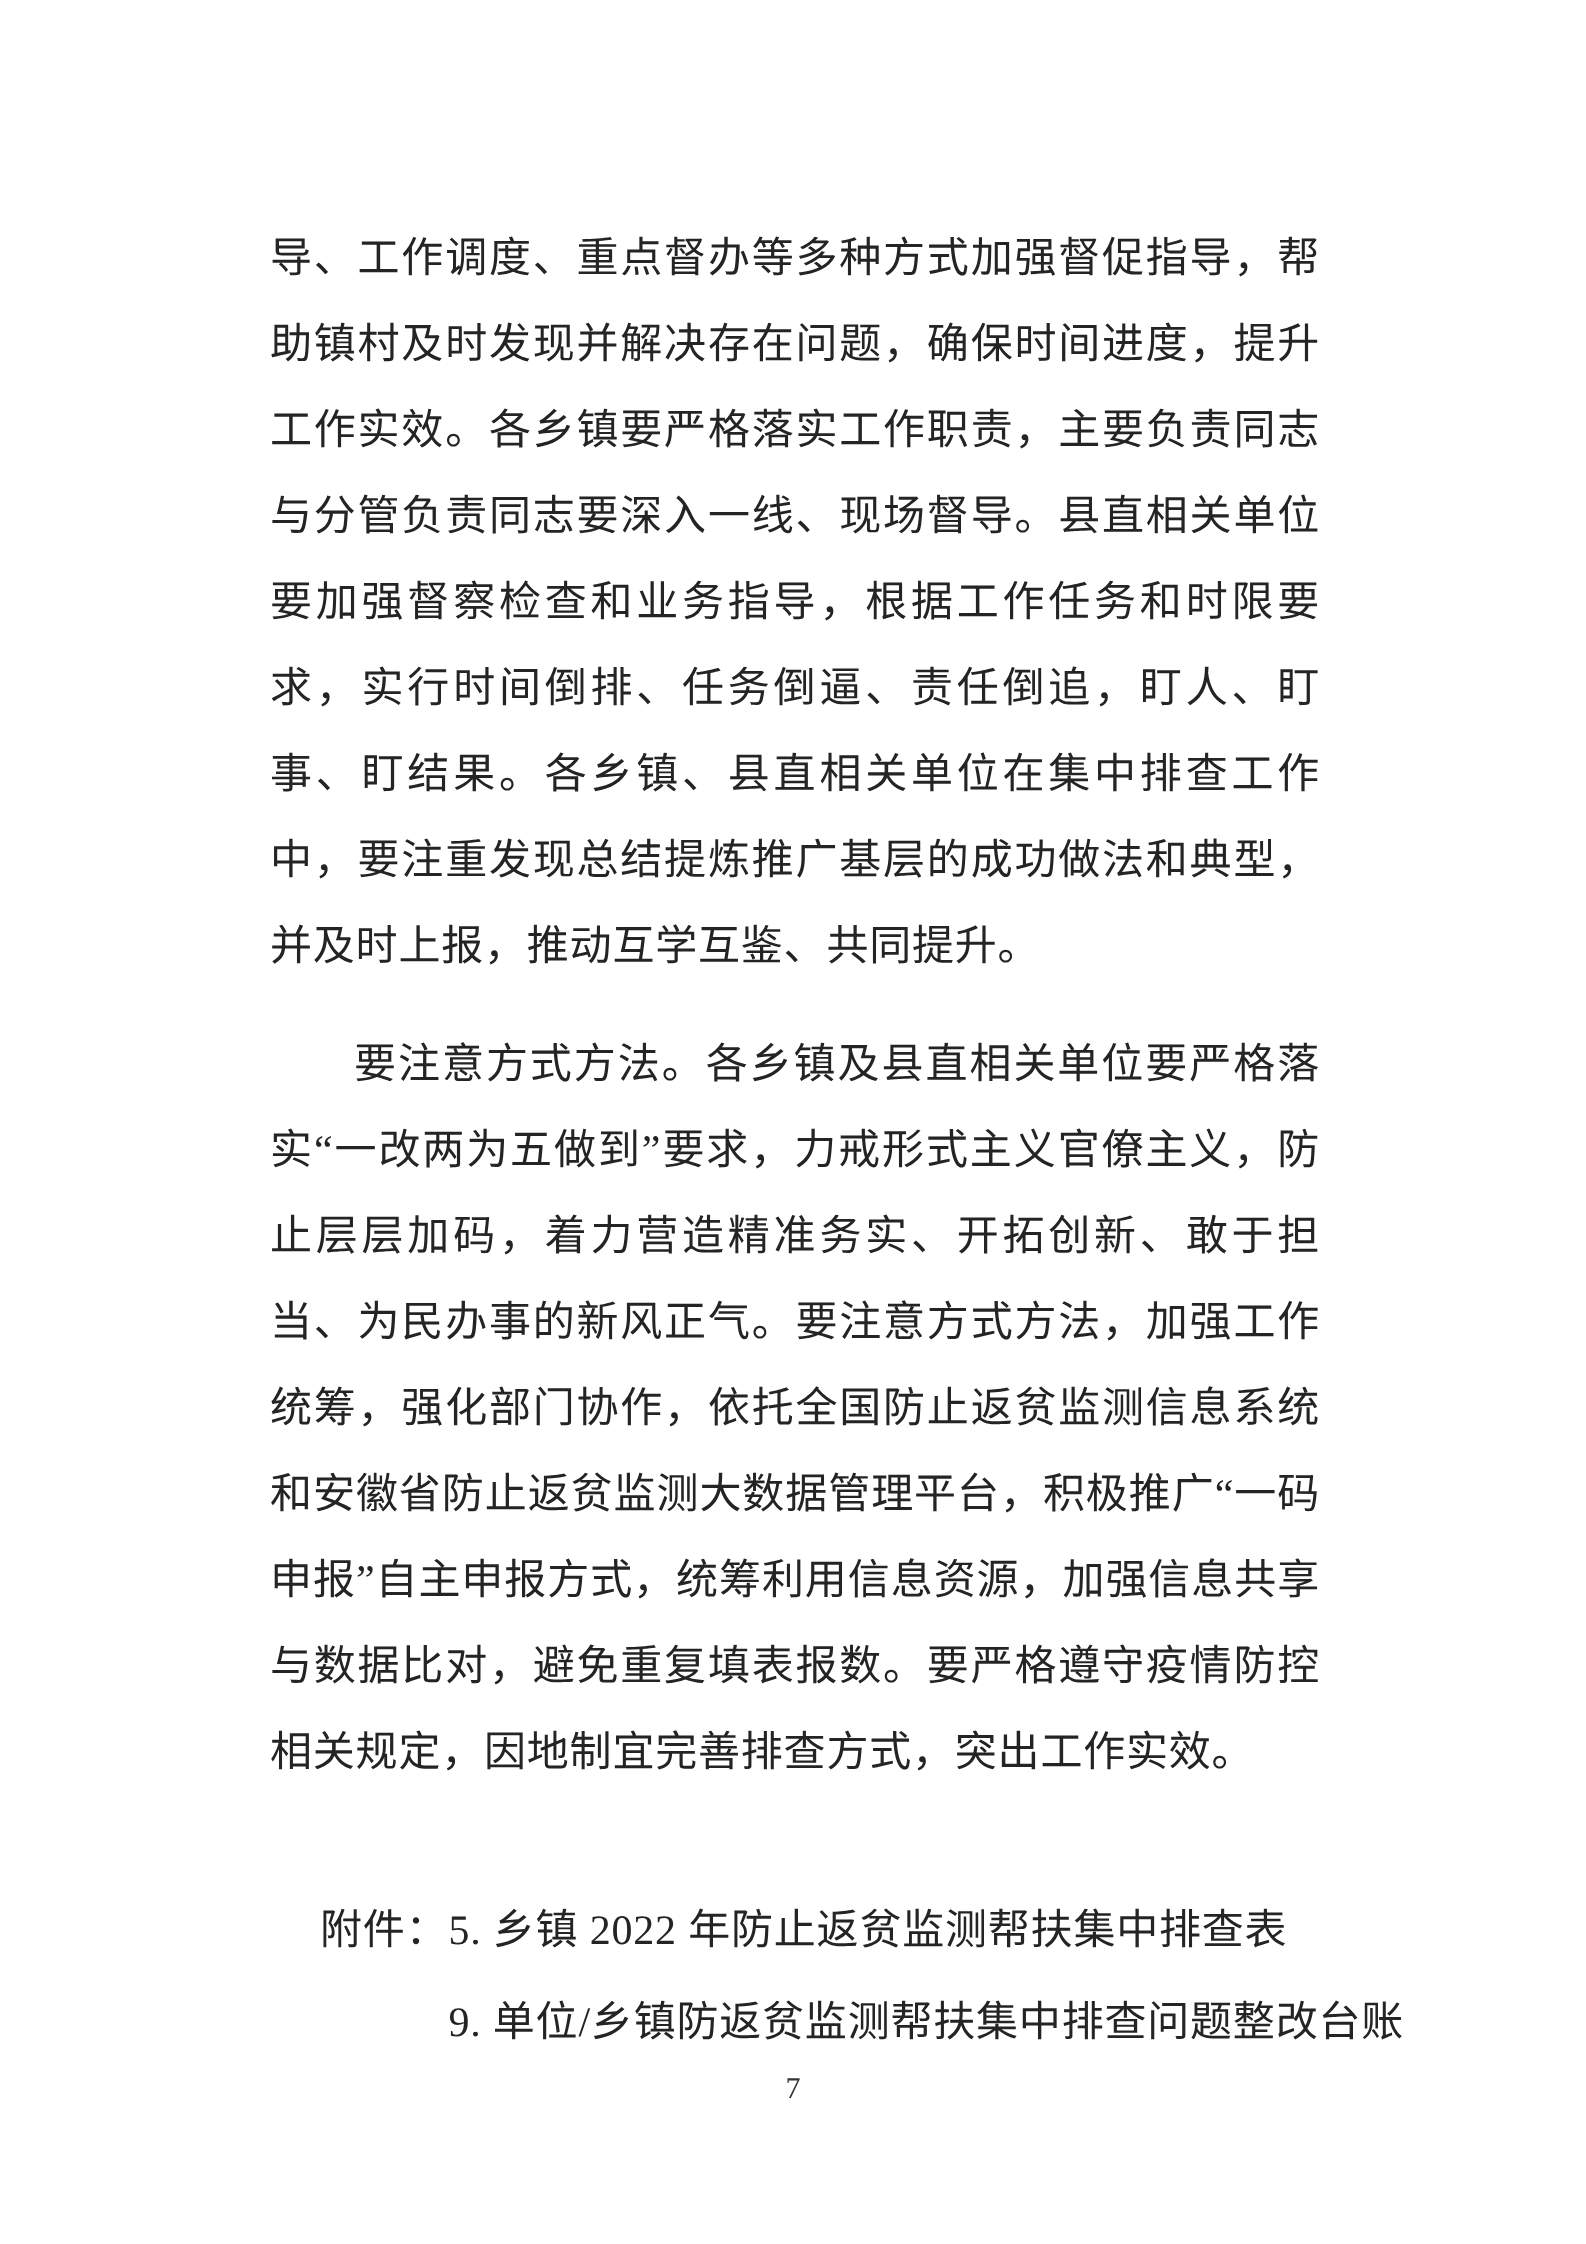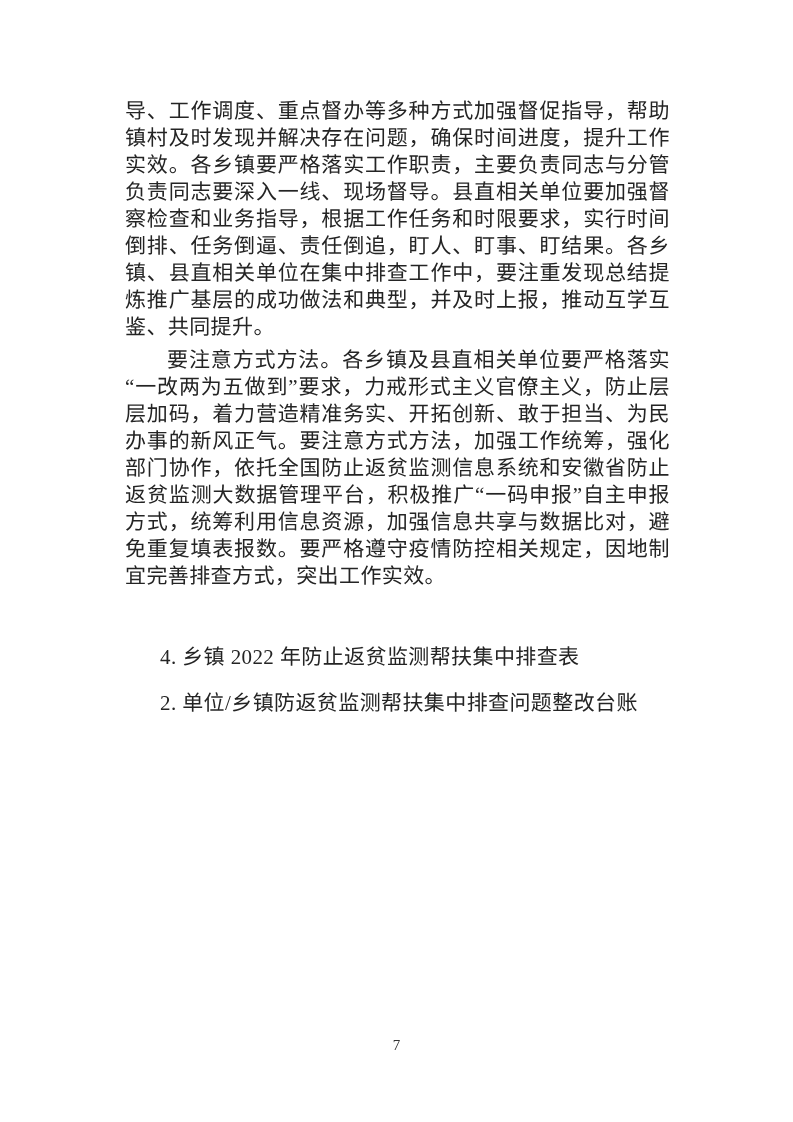--- a/index.html
+++ b/index.html
@@ -16,23 +16,23 @@
     font-family: "Liberation Serif", "DejaVu Serif", serif;
     color: #242424;
   }
   .content {
     position: absolute;
     top: 92px;
     left: 119px;
     width: 557px;
   }
   .body-text p {
-    margin: 6px;
+    margin: 16px;
     font-size: 21px;
-    line-height: 27px;
+    line-height: 43px;
     text-align: justify;
     text-justify: inter-character;
     letter-spacing: 0.4px;
   }
   .body-text p.indented {
     text-indent: 42px;
   }
   .attachments {
     display: flex;
     margin-top: 44px;
@@ -67,22 +67,23 @@
 <div class="page">
   <div class="content">
 
     <div class="body-text">
       <p>导、工作调度、重点督办等多种方式加强督促指导，帮助镇村及时发现并解决存在问题，确保时间进度，提升工作实效。各乡镇要严格落实工作职责，主要负责同志与分管负责同志要深入一线、现场督导。县直相关单位要加强督察检查和业务指导，根据工作任务和时限要求，实行时间倒排、任务倒逼、责任倒追，盯人、盯事、盯结果。各乡镇、县直相关单位在集中排查工作中，要注重发现总结提炼推广基层的成功做法和典型，并及时上报，推动互学互鉴、共同提升。</p>
 
       <p class="indented"><span>要注意方式方法。</span><span>各乡镇及县直相关单位要严格落实“一改两为五做到”要求，力戒形式主义官僚主义，防止层层加码，着力营造精准务实、开拓创新、敢于担当、为民办事的新风正气。要注意方式方法，加强工作统筹，强化部门协作，依托全国防止返贫监测信息系统和安徽省防止返贫监测大数据管理平台，积极推广“一码申报”自主申报方式，统筹利用信息资源，加强信息共享与数据比对，避免重复填表报数。要严格遵守疫情防控相关规定，因地制宜完善排查方式，突出工作实效。</span></p>
     </div>
 
     <div class="attachments">
+      <span class="attach-label">附件：</span>
       <div class="attach-items">
-        <div class="attach-item">4. 乡镇 2022 年防止返贫监测帮扶集中排查表</div>
-        <div class="attach-item">2. 单位/乡镇防返贫监测帮扶集中排查问题整改台账</div>
+        <div class="attach-item">5. 乡镇 2022 年防止返贫监测帮扶集中排查表</div>
+        <div class="attach-item">9. 单位/乡镇防返贫监测帮扶集中排查问题整改台账</div>
       </div>
     </div>
 
   </div>
 
   <div class="page-number">7</div>
 </div>
 
 </body></html>

